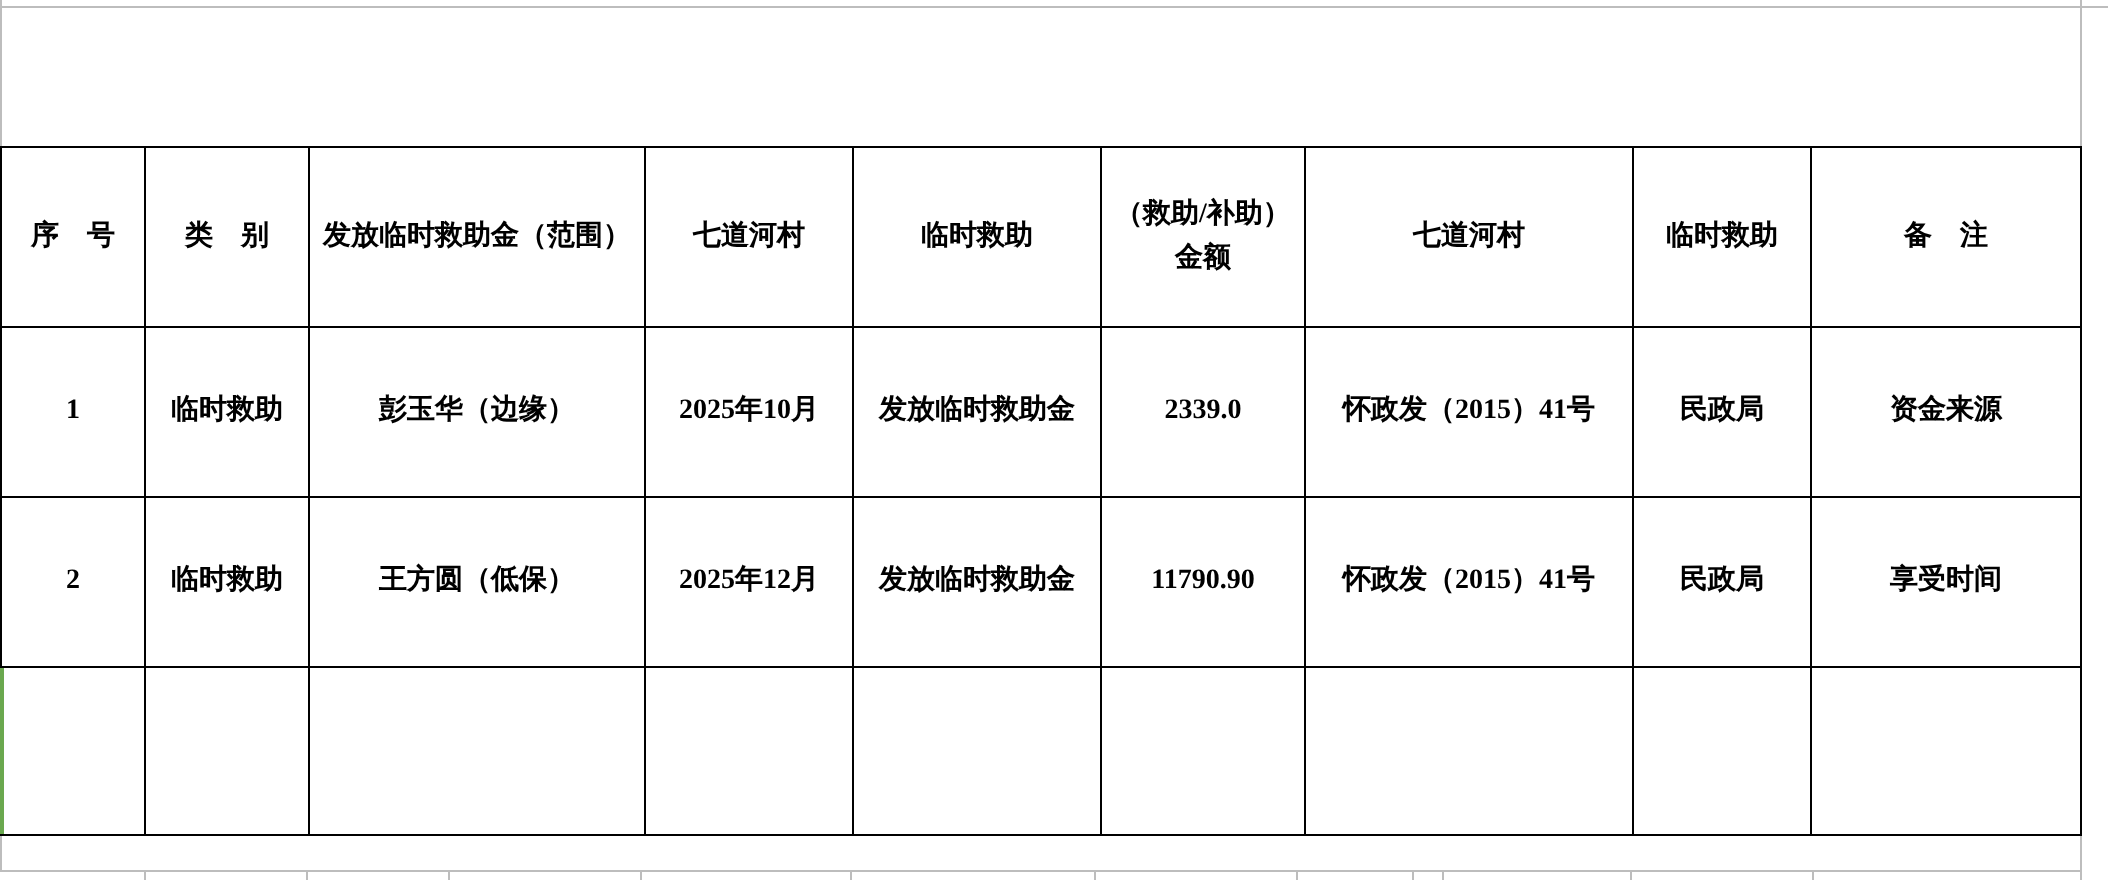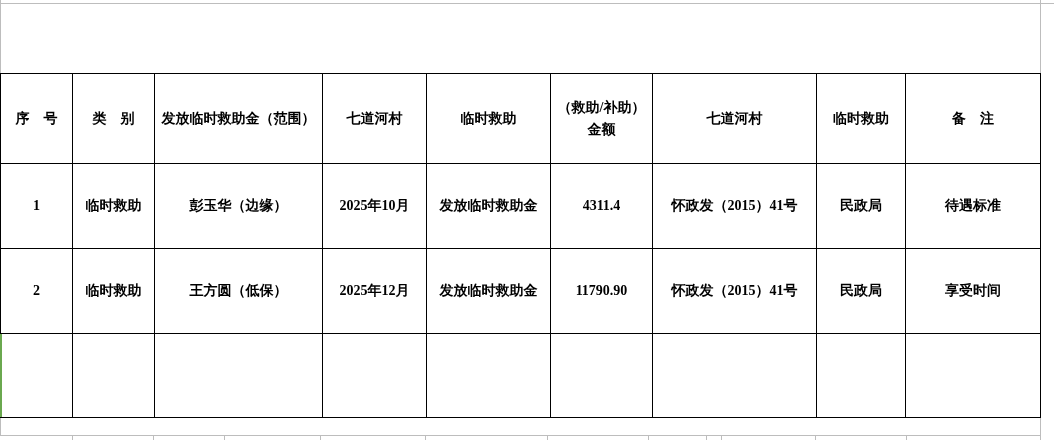--- a/index.html
+++ b/index.html
@@ -92,24 +92,24 @@
       <th>七道河村</th>
       <th>临时救助</th>
       <th>备　注</th>
     </tr>
     <tr class="r1">
       <td>1</td>
       <td>临时救助</td>
       <td>彭玉华（边缘）</td>
       <td>2025年10月</td>
       <td>发放临时救助金</td>
-      <td>4311.4</td>
+      <td>2339.0</td>
       <td>怀政发（2015）41号</td>
       <td>民政局</td>
-      <td>待遇标准</td>
+      <td>资金来源</td>
     </tr>
     <tr class="r2">
       <td>2</td>
       <td>临时救助</td>
       <td>王方圆（低保）</td>
       <td>2025年12月</td>
       <td>发放临时救助金</td>
       <td>11790.90</td>
       <td>怀政发（2015）41号</td>
       <td>民政局</td>

